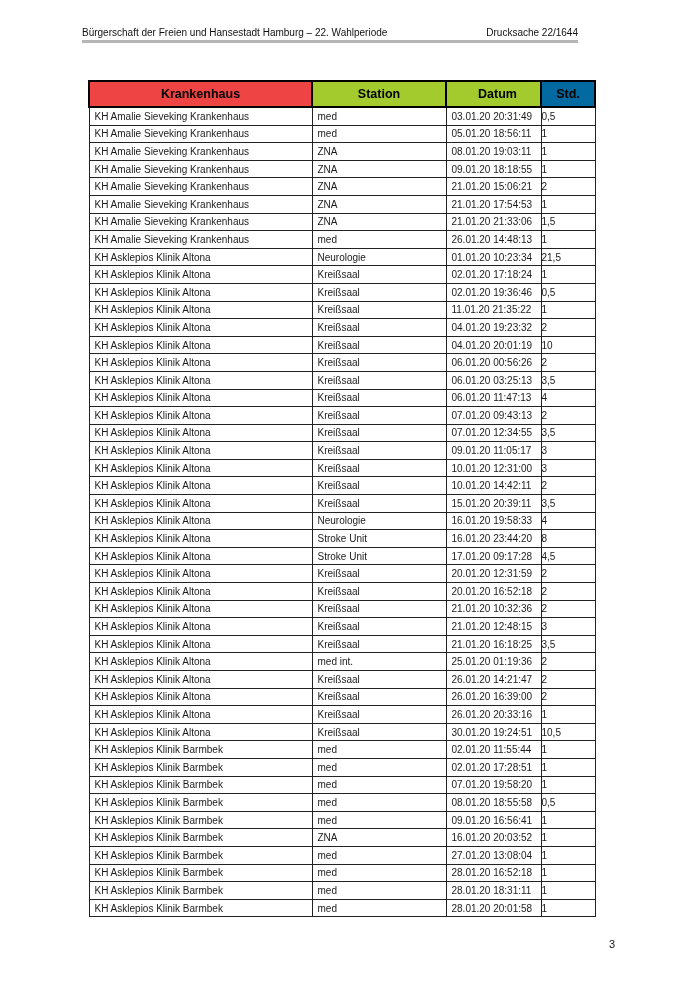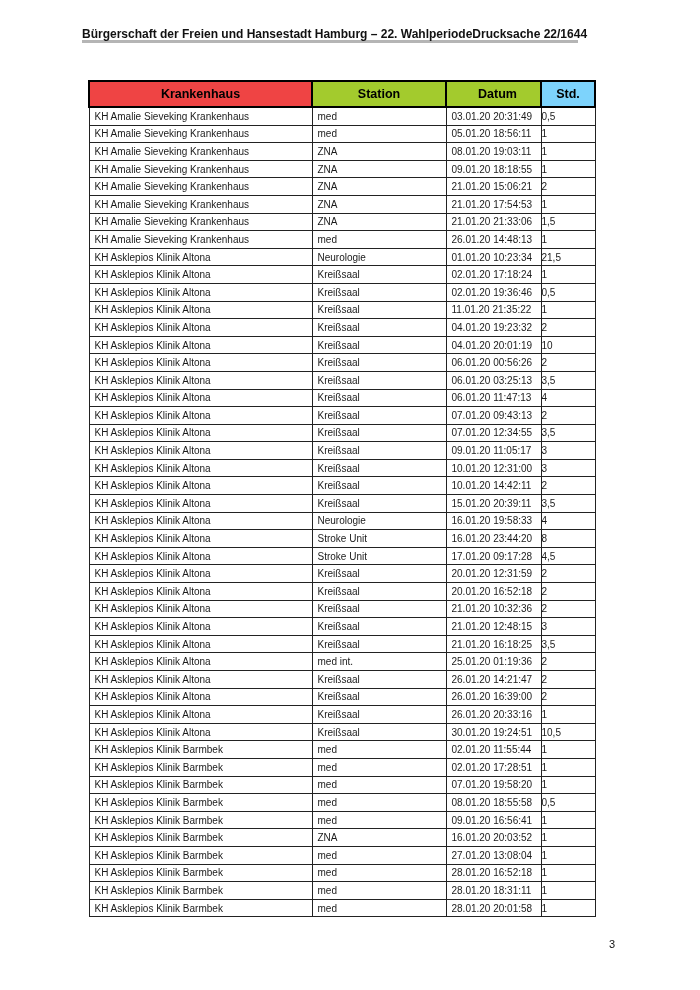--- a/index.html
+++ b/index.html
@@ -16,22 +16,22 @@
     overflow: hidden;
   }
   .doc-header {
     position: absolute;
     left: 82px;
     top: 27px;
     width: 496px;
     display: flex;
     justify-content: space-between;
     align-items: baseline;
-    font-weight: bold;
-    font-size: 12px;
+    font-weight: normal;
+    font-size: 10px;
     color: #111;
     z-index: 2;
     white-space: nowrap;
   }
   .header-rule {
     position: absolute;
     left: 82px;
     top: 40px;
     width: 496px;
     height: 3px;
@@ -95,21 +95,21 @@
       <col style="width:223px">
       <col style="width:134px">
       <col style="width:95px">
       <col style="width:54px">
     </colgroup>
     <thead>
       <tr>
         <th style="background: #ef4444;">Krankenhaus</th>
         <th style="background: rgb(163, 203, 45);">Station</th>
         <th style="background: rgb(163, 203, 45); padding-left: 8px;">Datum</th>
-        <th style="background: #7dd3fc;">Std.</th>
+        <th style="background: #0369a1;">Std.</th>
       </tr>
     </thead>
     <tbody>
         <tr>
           <td>KH Amalie Sieveking Krankenhaus</td>
           <td>med</td>
           <td>03.01.20 20:31:49</td>
           <td class="col-std">0,5</td>
         </tr>
         <tr>

